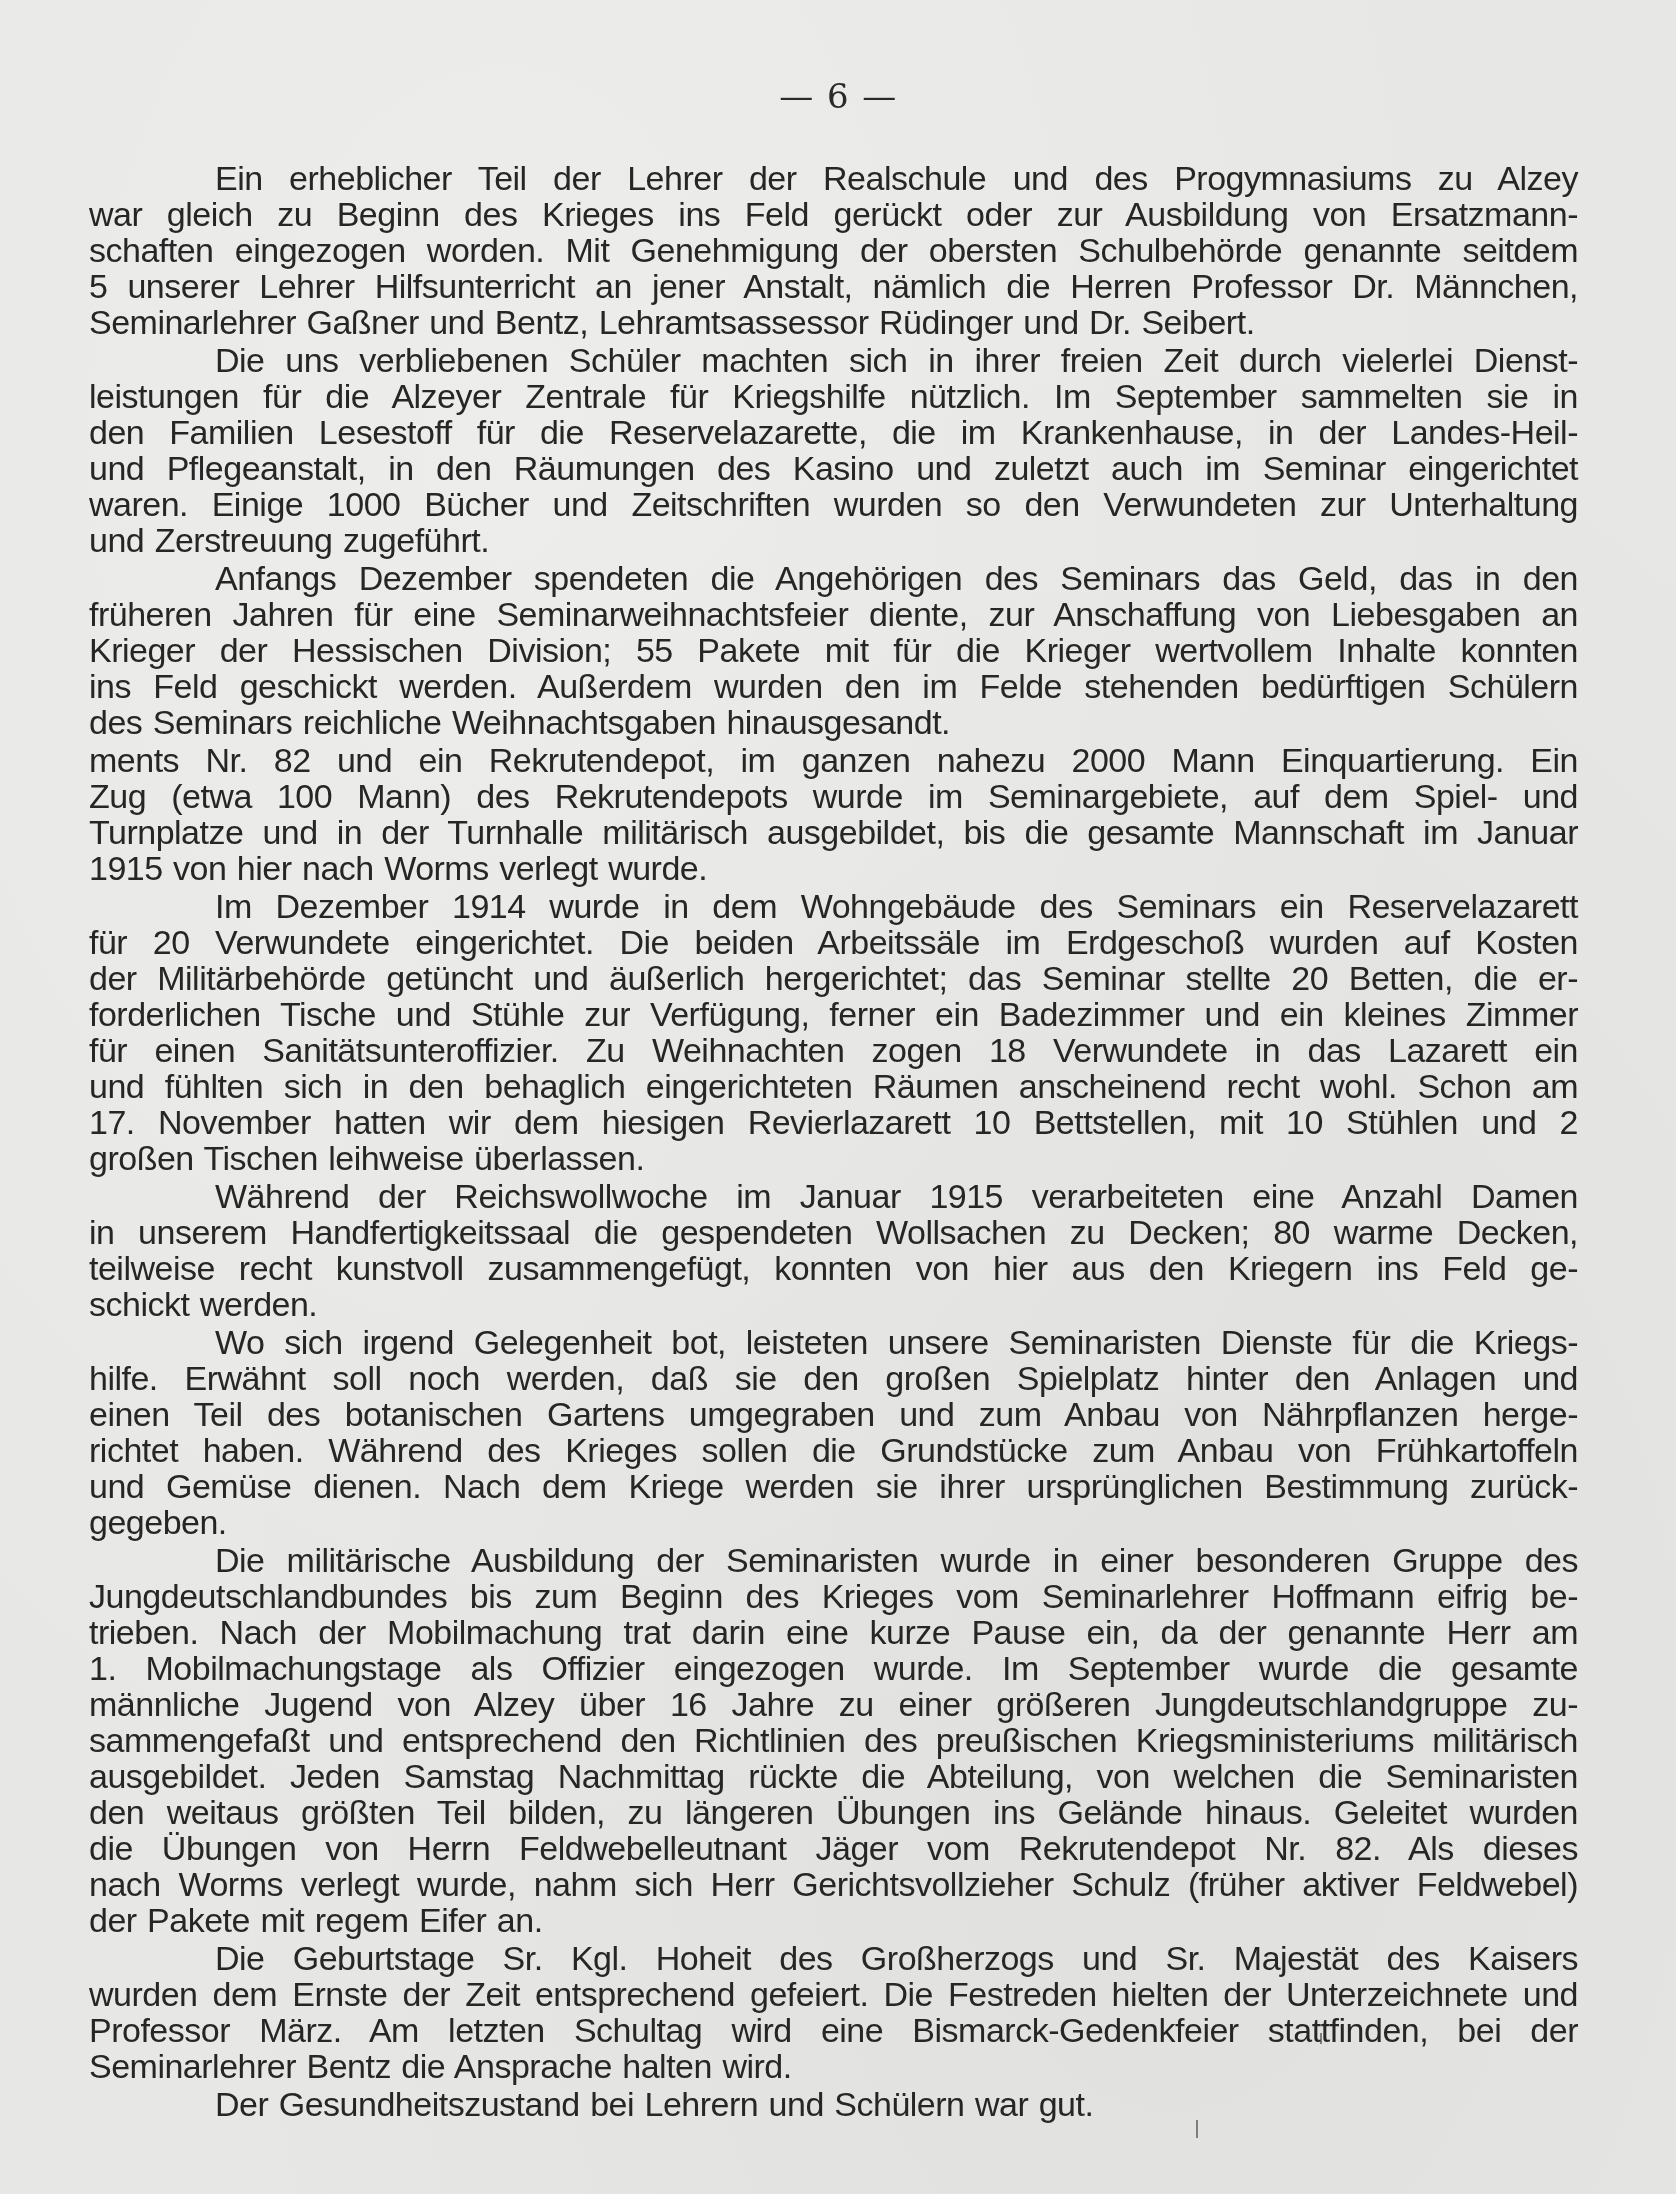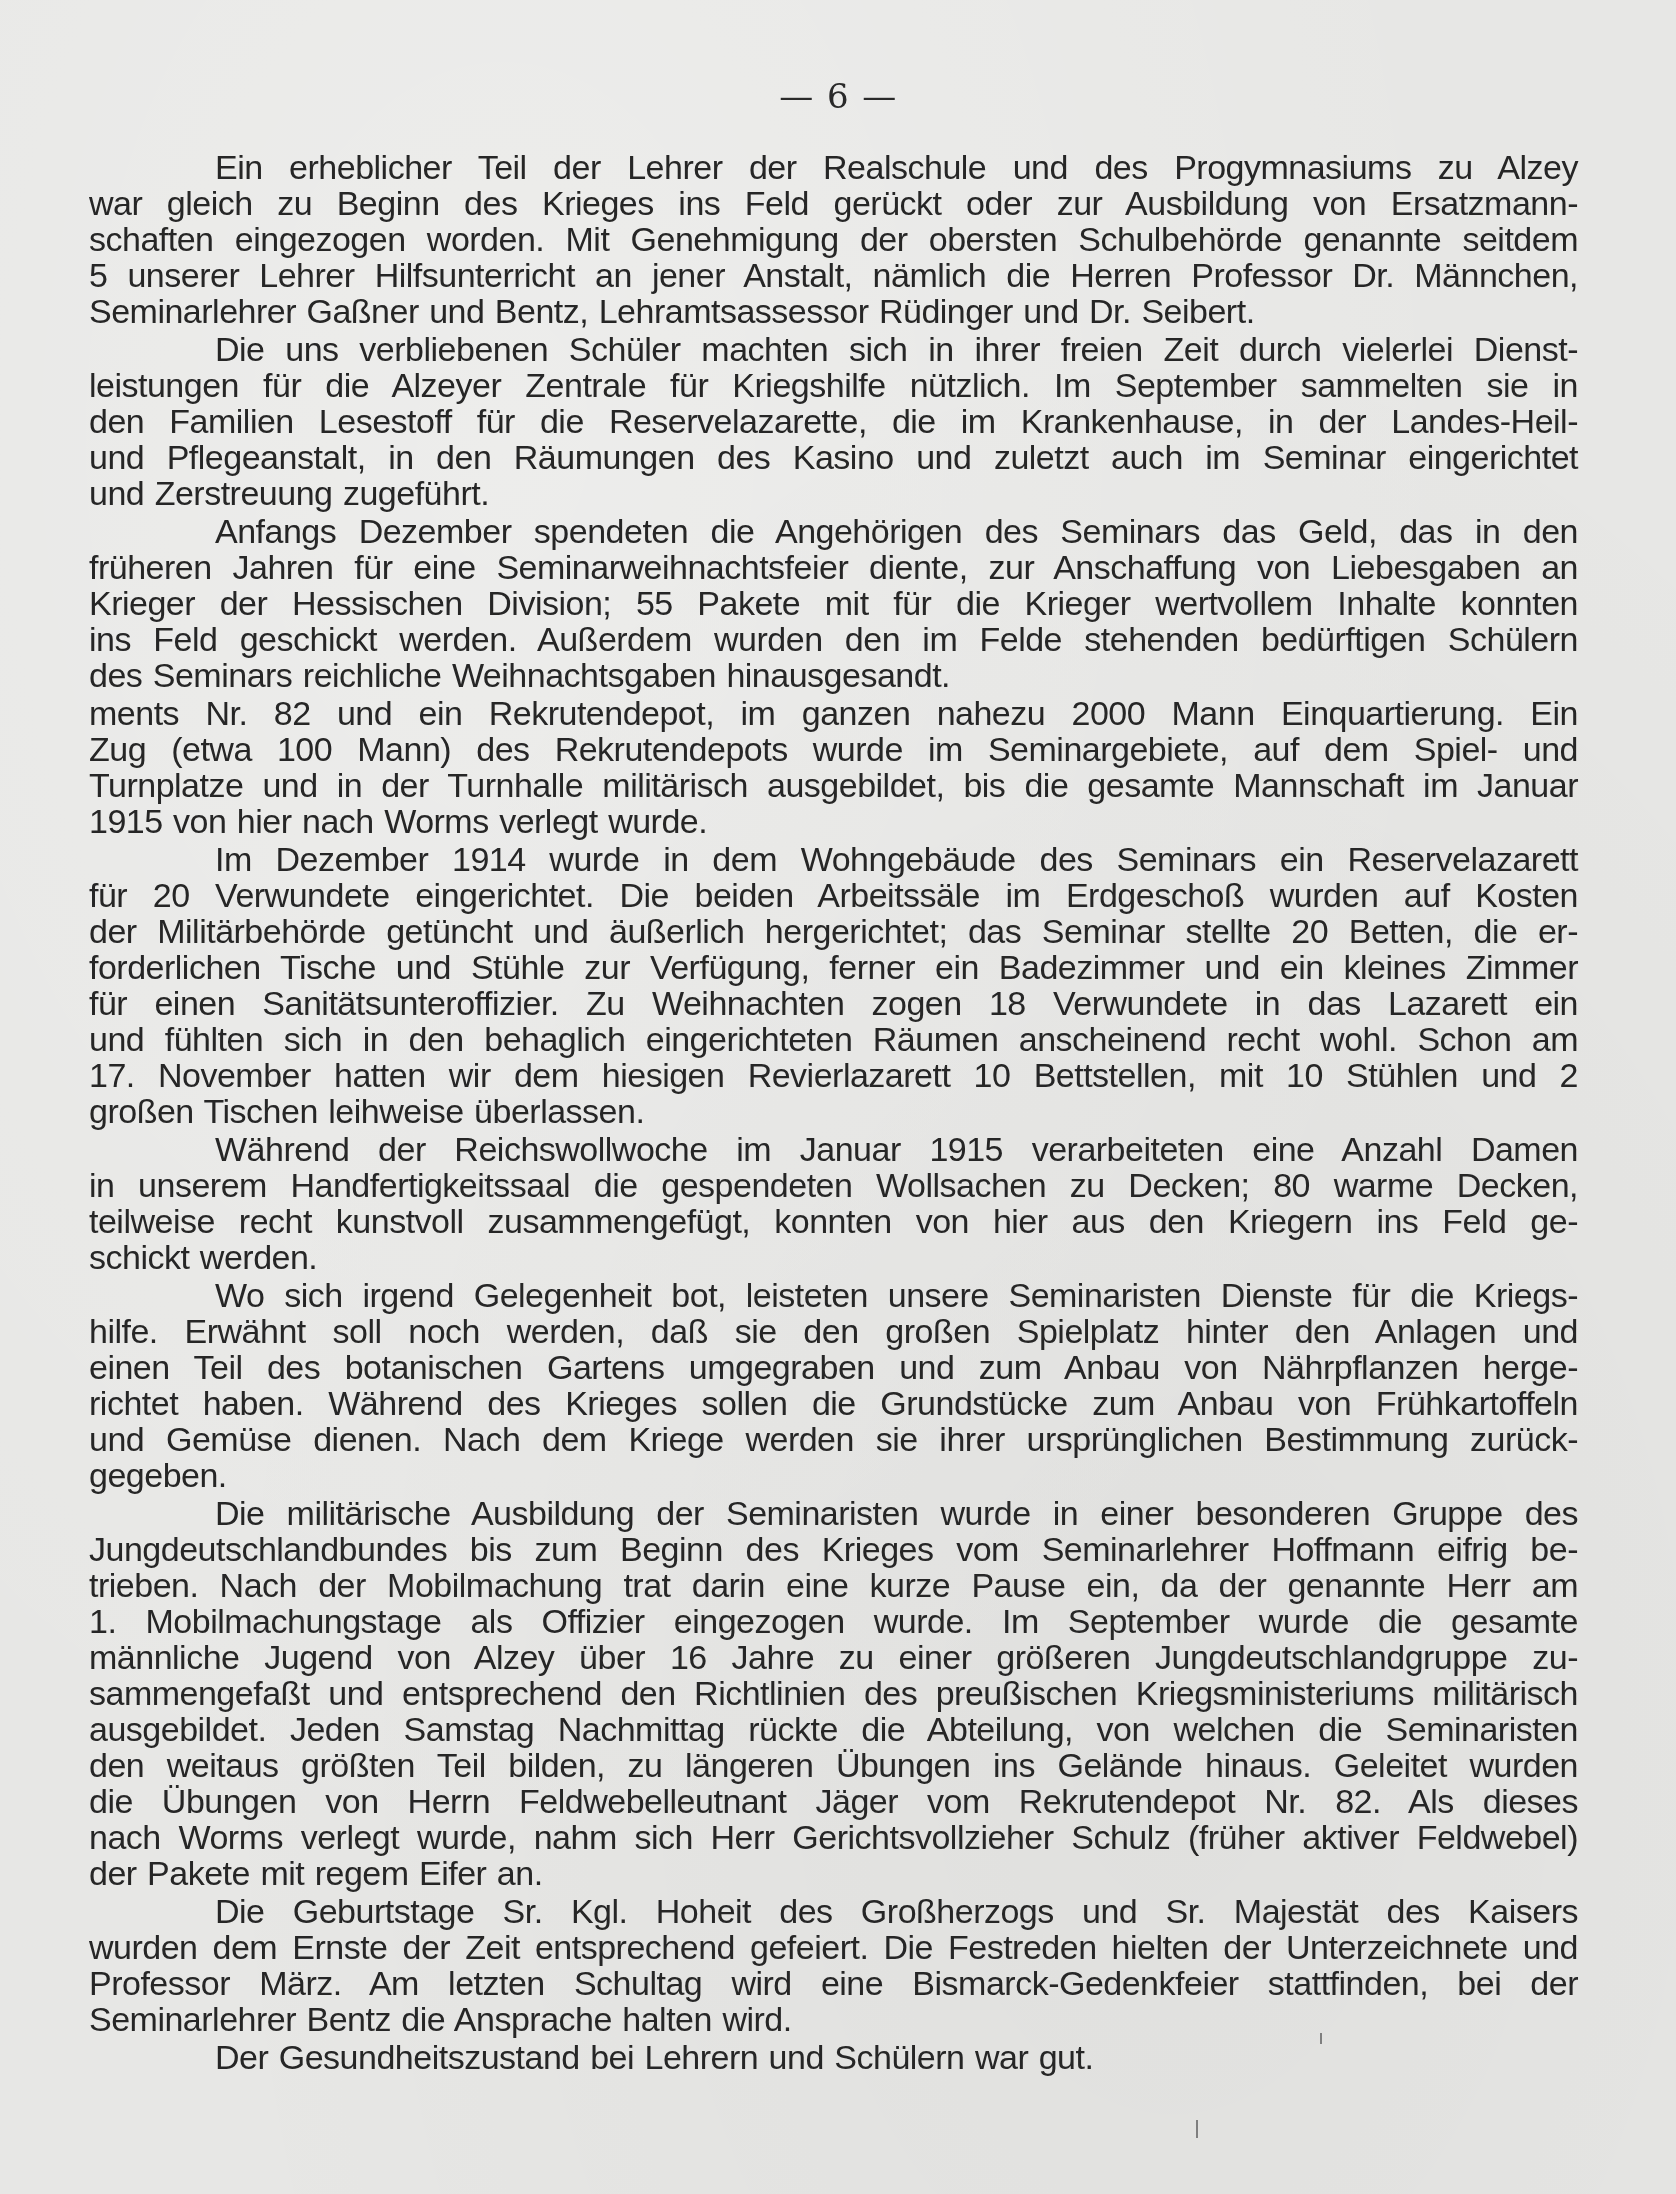--- a/index.html
+++ b/index.html
@@ -31,21 +31,21 @@
       width: 1677px;
       text-align: center;
       font-family: "DejaVu Serif", serif;
       font-size: 34px;
       color: #2a2a2a;
       letter-spacing: 1.5px;
     }
     .body-text {
       position: absolute;
       left: 89px;
-      top: 149px;
+      top: 160px;
       width: 1489px;
       font-family: "Liberation Sans Narrow", "Liberation Sans", sans-serif;
       color: #262626;
     }
     .para {
       margin: 0;
     }
     .para + .para {
       margin-top: 2px;
     }
@@ -86,20 +86,21 @@
         <span class="line">war gleich zu Beginn des Krieges ins Feld gerückt oder zur Ausbildung von Ersatzmann-</span>
         <span class="line">schaften eingezogen worden. Mit Genehmigung der obersten Schulbehörde genannte seitdem</span>
         <span class="line">5 unserer Lehrer Hilfsunterricht an jener Anstalt, nämlich die Herren Professor Dr. Männchen,</span>
         <span class="line last">Seminarlehrer Gaßner und Bentz, Lehramtsassessor Rüdinger und Dr. Seibert.</span>
       </div>
       <div class="para">
         <span class="line indent">Die uns verbliebenen Schüler machten sich in ihrer freien Zeit durch vielerlei Dienst-</span>
         <span class="line">leistungen für die Alzeyer Zentrale für Kriegshilfe nützlich. Im September sammelten sie in</span>
         <span class="line">den Familien Lesestoff für die Reservelazarette, die im Krankenhause, in der Landes-Heil-</span>
         <span class="line">und Pflegeanstalt, in den Räumungen des Kasino und zuletzt auch im Seminar eingerichtet</span>
+        <span class="line">waren. Einige 1000 Bücher und Zeitschriften wurden so den Verwundeten zur Unterhaltung</span>
         <span class="line last">und Zerstreuung zugeführt.</span>
       </div>
       <div class="para">
         <span class="line indent">Anfangs Dezember spendeten die Angehörigen des Seminars das Geld, das in den</span>
         <span class="line">früheren Jahren für eine Seminarweihnachtsfeier diente, zur Anschaffung von Liebesgaben an</span>
         <span class="line">Krieger der Hessischen Division; 55 Pakete mit für die Krieger wertvollem Inhalte konnten</span>
         <span class="line">ins Feld geschickt werden. Außerdem wurden den im Felde stehenden bedürftigen Schülern</span>
         <span class="line last">des Seminars reichliche Weihnachtsgaben hinausgesandt.</span>
       </div>
       <div class="para">

